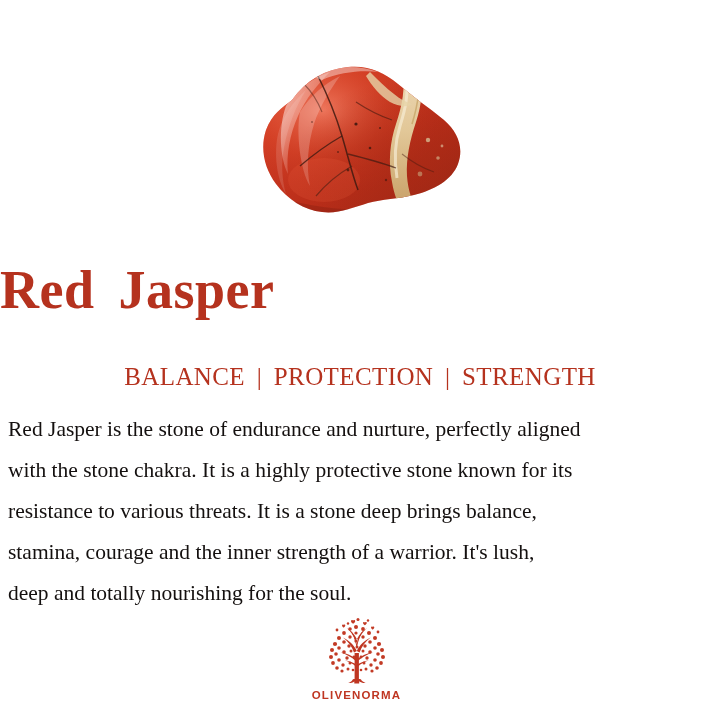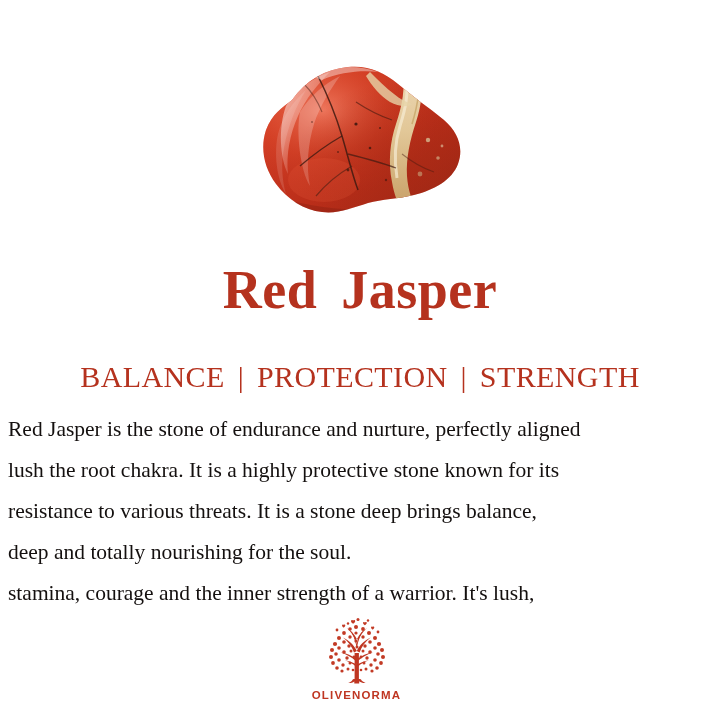--- a/index.html
+++ b/index.html
@@ -39,40 +39,40 @@
     width: 216px;
     height: 160px;
   }
 
   
   .title {
     position: absolute;
     left: 0;
     top: 261px;
     width: 720px;
-    text-align: center;
+    text-align: left;
     font-family: "Liberation Serif", "DejaVu Serif", serif;
     font-weight: 700;
     font-size: 54px;
     line-height: 58px;
     letter-spacing: 0.5px;
     word-spacing: 10px;
     color: #b5321e;
   }
 
   
   .subtitle {
     position: absolute;
     left: 0;
     top: 362px;
     width: 720px;
     text-align: center;
     font-family: "Liberation Serif", "DejaVu Serif", serif;
     font-weight: 400;
-    font-size: 30px;
+    font-size: 25px;
     line-height: 30px;
     letter-spacing: 0.4px;
     color: #b5321e;
     white-space: nowrap;
   }
   .subtitle .sep {
     display: inline-block;
     padding: 0 5px;
     color: #b5321e;
   }
@@ -215,24 +215,24 @@
   <div class="subtitle">
     <span>BALANCE</span>
     <span class="sep">|</span>
     <span>PROTECTION</span>
     <span class="sep">|</span>
     <span>STRENGTH</span>
   </div>
 
   <div class="body-copy">
     <span class="ln">Red Jasper is the stone of endurance and nurture, perfectly aligned</span>
-    <span class="ln">lush the root chakra. It is a highly protective stone known for its</span>
+    <span class="ln">with the stone chakra. It is a highly protective stone known for its</span>
     <span class="ln">resistance to various threats. It is a stone deep brings balance,</span>
+    <span class="ln">stamina, courage and the inner strength of a warrior. It's lush,</span>
     <span class="ln">deep and totally nourishing for the soul.</span>
-    <span class="ln">stamina, courage and the inner strength of a warrior. It's lush,</span>
   </div>
 
   <div class="logo">
     <svg class="logo-mark" viewBox="0 0 74 70">
       <g fill="#bf3622">
 
         <path d="M35.3 62.2 C34.2 62.2 33.2 61.6 32.6 62.8 C31.6 64.6 30.0 65.4 28.2 66.0
                  C30.4 66.2 32.6 65.6 34.3 64.4 L34.3 66.6 L39.2 66.6 L39.2 64.3
                  C41.0 65.6 43.3 66.3 45.6 66.0 C43.6 65.3 41.9 64.4 41.0 62.6
                  C40.4 61.5 39.4 62.2 38.3 62.2 Z"></path>

